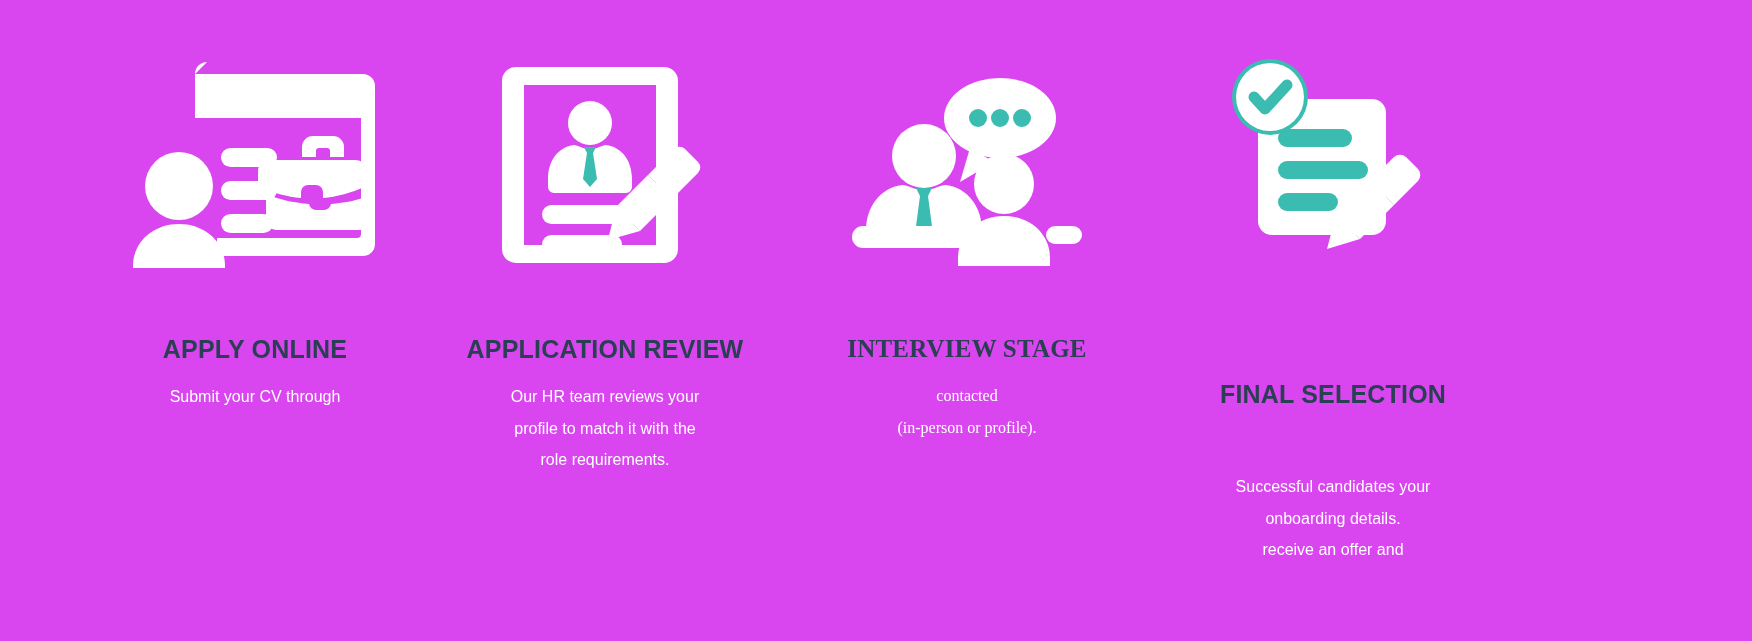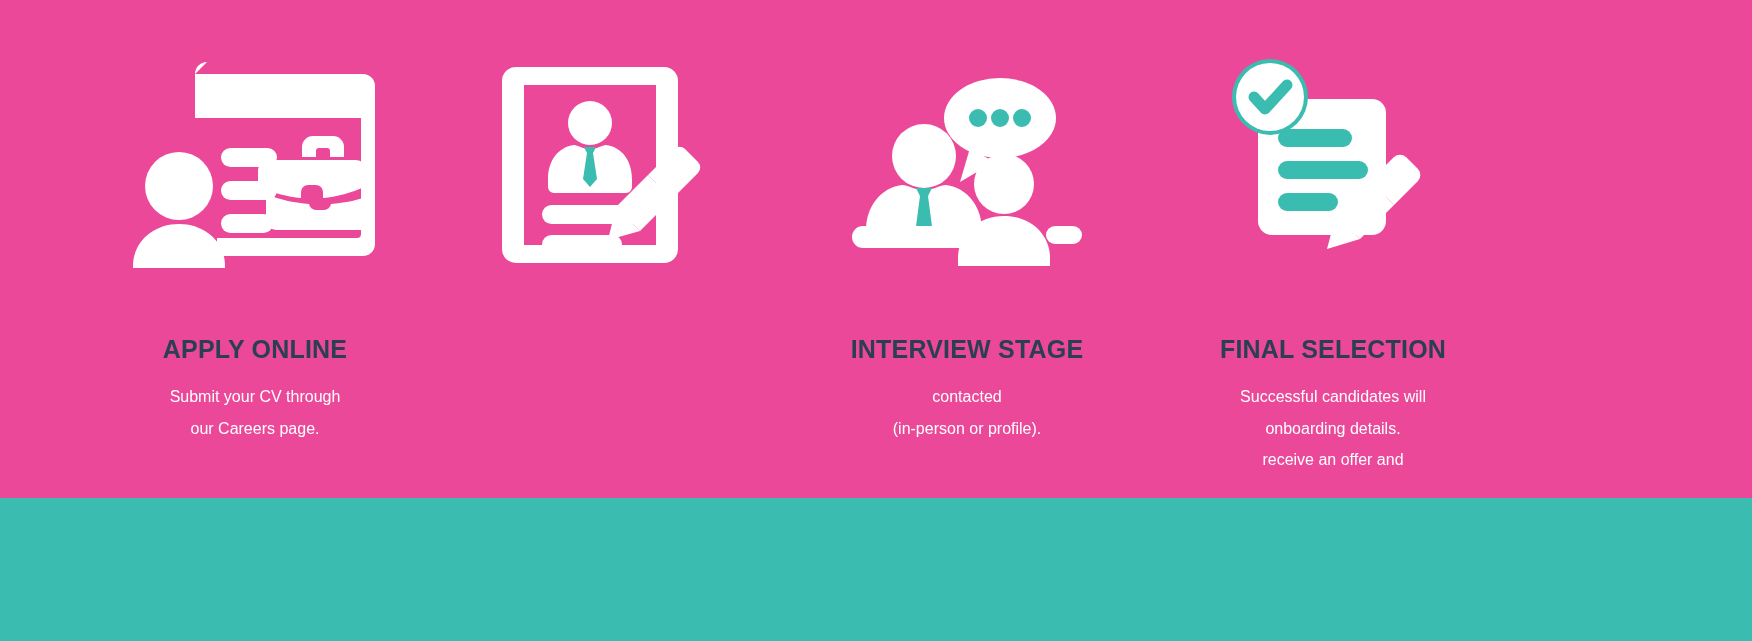--- a/index.html
+++ b/index.html
@@ -11,43 +11,43 @@
   }
 
   body {
     background: #3bbcb0;
     font-family: "Liberation Sans", sans-serif;
     -webkit-font-smoothing: antialiased;
   }
 
   #process-section {
     width: 1752px;
-    height: 498px;
-    background: #ec4899;
+    height: 641px;
+    background: #d946ef;
     display: flex;
     flex-direction: row;
     align-items: flex-start;
     justify-content: flex-start;
     padding: 0;
   }
 
   .step-card {
     width: 350px;
     height: 641px;
     display: flex;
     flex-direction: column;
     align-items: center;
     padding-top: 58px;
   }
 
   
   #step-1 { margin-left: 80px; }
   #step-2 { margin-left: 0px; }
-  #step-3 { margin-left: 12px; }
-  #step-4 { margin-left: 16px; }
+  #step-3 { margin-left: 12px; font-family: Liberation Serif, serif; }
+  #step-4 { margin-left: 16px; gap: 45px; }
 
   .icon-wrap {
     width: 260px;
     height: 215px;
     display: flex;
     align-items: center;
     justify-content: center;
   }
 
   .icon-wrap svg { display: block; overflow: visible; }
@@ -100,21 +100,20 @@
         <path d="M145 128 c14 6 30 9 43 10 a7 7 0 0 0 7 6 h8 a7 7 0 0 0 7 -6 c13 -1 29 -4 43 -10 v26 a10 10 0 0 1 -10 10 h-88 a10 10 0 0 1 -10 -10 z" transform="translate(-14 0)"></path>
 
         <circle cx="44" cy="120" r="34"></circle>
 
         <path d="M44 158 c26 0 46 18 46 42 v2 h-92 v-2 c0 -24 20 -42 46 -42 z"></path>
       </svg>
     </div>
     <div class="step-title">APPLY ONLINE</div>
     <div class="step-desc">
       <span class="line">Submit your CV through</span>
-      <span class="line">our Careers page.</span>
     </div>
   </div>
 
   <div class="step-card" id="step-2">
     <div class="icon-wrap">
       <svg width="215" height="205" viewBox="0 0 215 205" fill="#ffffff" xmlns="http://www.w3.org/2000/svg">
 
         <path d="M18 4 h148 a14 14 0 0 1 14 14 v168 a14 14 0 0 1 -14 14 h-148 a14 14 0 0 1 -14 -14 v-168 a14 14 0 0 1 14 -14 z
                  M26 22 v160 h132 v-160 z"></path>
 
@@ -127,20 +126,26 @@
         <rect x="44" y="142" width="100" height="19" rx="9.5"></rect>
 
         <rect x="44" y="172" width="80" height="19" rx="9.5"></rect>
 
         <path d="M150 112 l26 -26 a8 8 0 0 1 11 0 l13 13 a8 8 0 0 1 0 11 l-26 26 z"></path>
 
         <path d="M118 144 l32 -32 l24 24 l-32 32 z"></path>
 
         <path d="M118 144 l24 24 l-32 9 z"></path>
       </svg>
+    </div>
+    <div class="step-title">APPLICATION REVIEW</div>
+    <div class="step-desc">
+      <span class="line">Our HR team reviews your</span>
+      <span class="line">profile to match it with the</span>
+      <span class="line">role requirements.</span>
     </div>
   </div>
 
   <div class="step-card" id="step-3">
     <div class="icon-wrap">
       <svg width="230" height="200" viewBox="0 0 230 200" fill="#ffffff" xmlns="http://www.w3.org/2000/svg">
 
         <ellipse cx="148" cy="52" rx="56" ry="40"></ellipse>
         <path d="M118 82 l-10 34 l34 -20 z"></path>
         <circle cx="126" cy="52" r="9" fill="#3bbcb0"></circle>
@@ -185,19 +190,19 @@
 
         <path d="M144 118 l24 -24 a9 9 0 0 1 12 0 l12 12 a9 9 0 0 1 0 12 l-24 24 z"></path>
 
         <path d="M110 152 l34 -34 l24 24 l-34 34 z"></path>
 
         <path d="M110 152 l24 24 l-33 10 z"></path>
       </svg>
     </div>
     <div class="step-title">FINAL SELECTION</div>
     <div class="step-desc">
-      <span class="line">Successful candidates will</span>
+      <span class="line">Successful candidates your</span>
       <span class="line">onboarding details.</span>
       <span class="line">receive an offer and</span>
     </div>
   </div>
 
 </div>
 
 </body></html>

